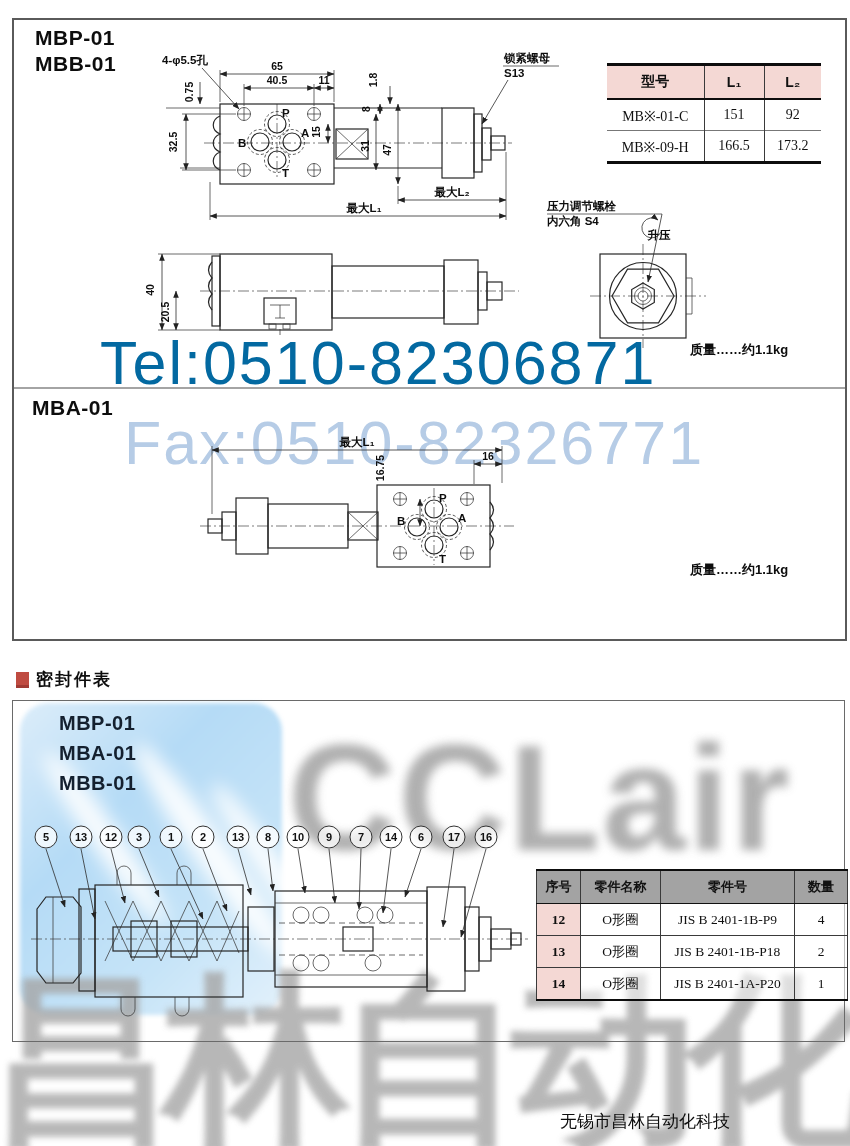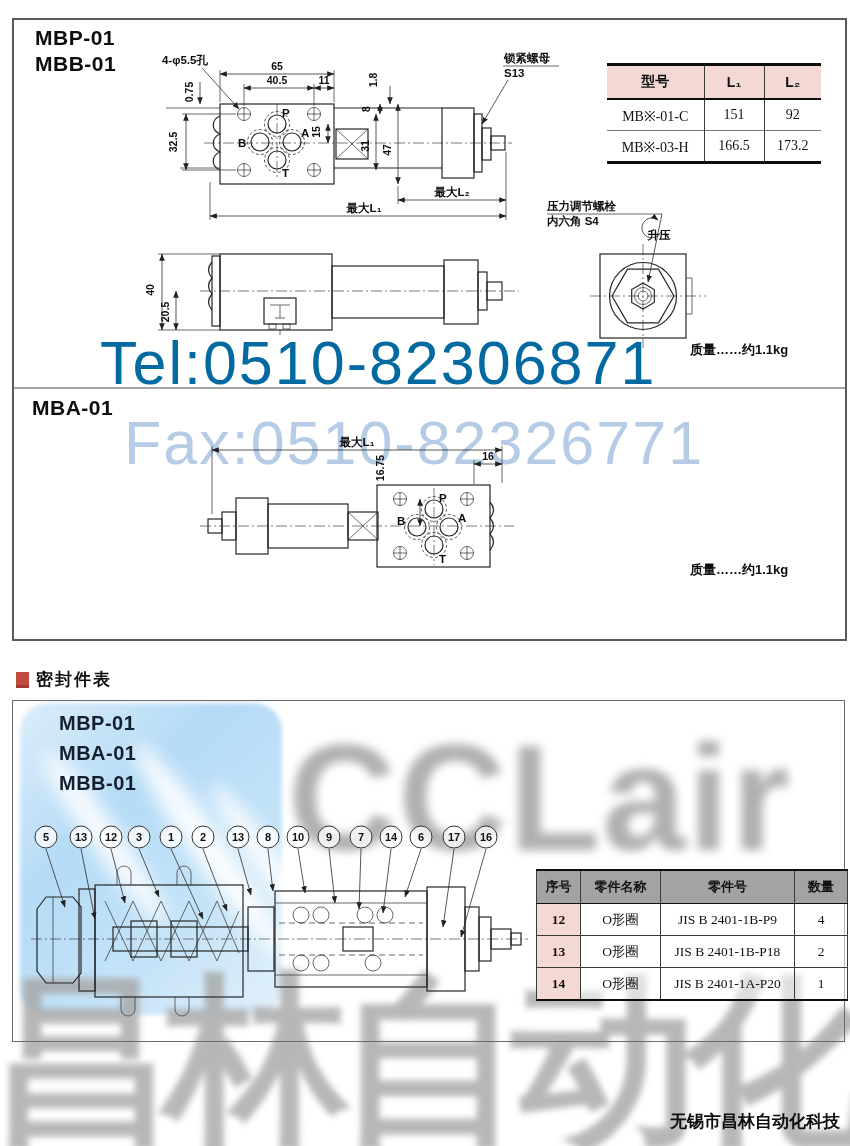--- a/index.html
+++ b/index.html
@@ -46,21 +46,21 @@
   .sealtable{left:523px;top:168px;width:311px;border-top:2.5px solid #0d0d0d;border-bottom:2.5px solid #0d0d0d;}
   .sealtable th{background:#a3a3a3;font:bold 13px "Liberation Sans",sans-serif;height:30px;
                 border:1px solid #3a3a3a;border-bottom:1.5px solid #111;}
   .sealtable td{font:13.5px "Liberation Serif",serif;text-align:center;height:29px;
                 border:1px solid #3a3a3a;background:rgba(255,255,255,.55);}
   .sealtable td:first-child{background:#f4d8d4;font-weight:bold;}
   
   .sealtitle{left:16px;top:668px;z-index:2;display:flex;align-items:center;gap:7px;}
   .bullet{width:13px;height:13px;background:#bf4b41;border-bottom:3px solid #a03a33;display:inline-block;}
   .sealtitle .txt{font-size:17px;font-weight:bold;letter-spacing:2px;color:#0d0d0d;}
-  .footer{left:560px;top:1110px;width:280px;text-align:right;font-size:17px;font-weight:bold;color:#0d0d0d;z-index:3;}
+  .footer{left:560px;top:1110px;width:280px;text-align:left;font-size:17px;font-weight:normal;color:#0d0d0d;z-index:3;}
 </style>
 </head>
 <body>
 
 <div class="page">
 
   <div class="wm wm-tel">Tel:0510-82306871</div>
   <div class="wm wm-fax">Fax:0510-82326771</div>
   <div class="wm wm-blob">
     <div class="streak s1"></div>
@@ -325,21 +325,21 @@
         <th>型号</th>
         <th>L₁</th>
         <th>L₂</th>
       </tr>
       <tr>
         <td>MB※-01-C</td>
         <td>151</td>
         <td>92</td>
       </tr>
       <tr>
-        <td>MB※-03-H</td>
+        <td>MB※-09-H</td>
         <td>166.5</td>
         <td>173.2</td>
       </tr>
     </tbody>
       </table>
   </div>
 
   <div class="abs sealtitle">
     <span class="bullet"></span>
     <span class="txt">密封件表</span>

